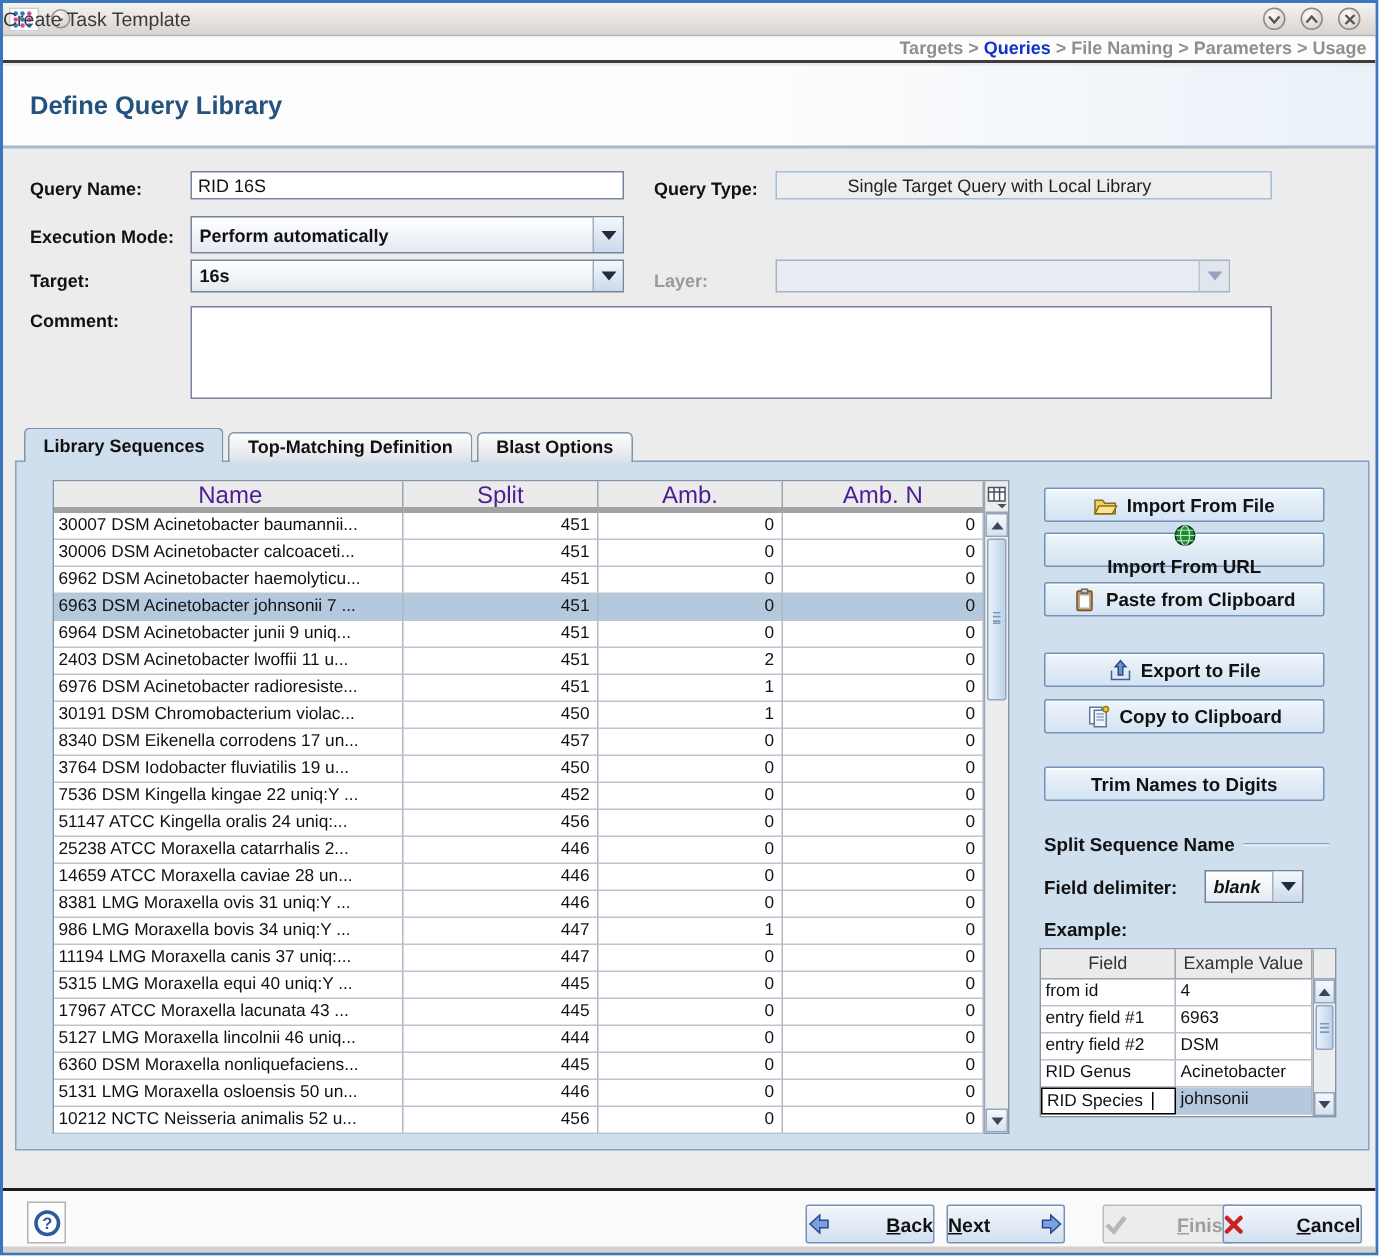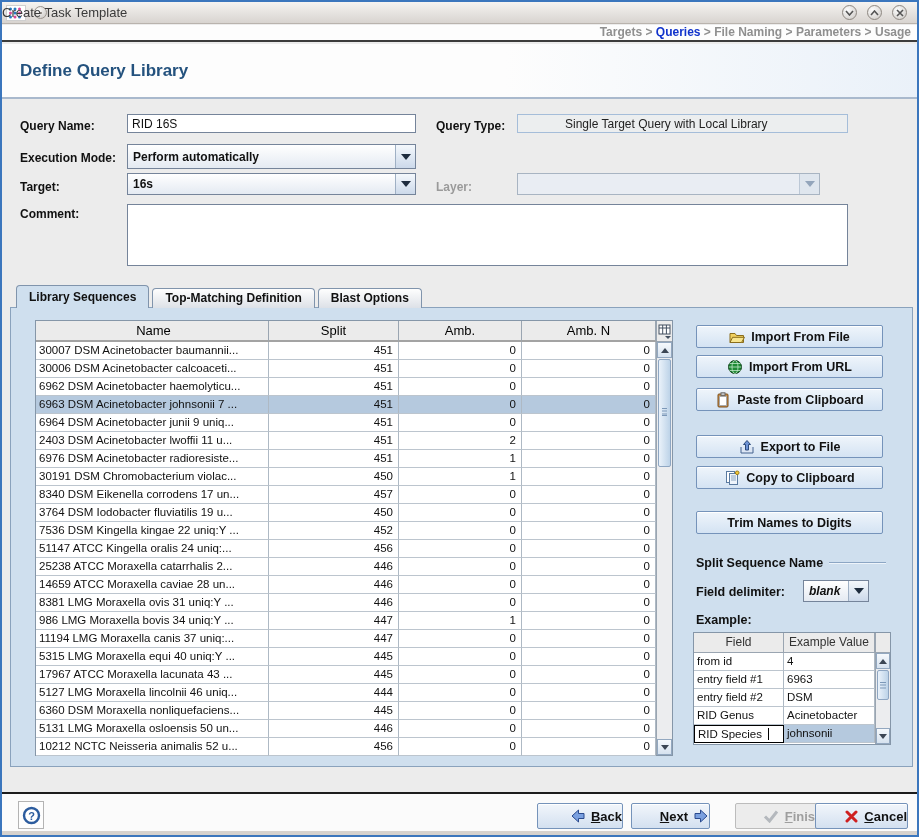--- a/index.html
+++ b/index.html
@@ -69,22 +69,22 @@
   .tab.active { background:#cfdfee; height:23px; padding-top:4px; }
 
   .tab-panel { position:absolute; left:8px; top:305px; width:903px; height:460px;
                background:#cfdfee; border:1px solid #8aa2bc; }
 
   
   .seq-table { position:absolute; left:24px; top:12px; width:638px; height:436px;
                border:1px solid #8596a8; background:#fff; display:flex; }
   .seq-main { width:620px; }
   .seq-header { display:flex; height:21px; background:#ebebeb; }
-  .seq-header .hcell { border-right:1px solid #9aa5b1; border-bottom:2px solid #a3a3a3;
-               font-size:13px; color:#000000; text-align:center; line-height:20px; overflow:hidden; }
+  .seq-header .hcell { border-right:1px solid #9aa5b1; border-bottom:4px solid #a3a3a3;
+               font-size:16px; color:#4c1d95; text-align:center; line-height:20px; overflow:hidden; }
   .seq-row { display:flex; height:18px; background:#fff; }
   .seq-row.selected { background:#b5c9de; }
   .seq-row .cell { border-right:1px solid #aeb9c4; border-bottom:1px solid #bcc5ce; font-size:11.5px;
                color:#111; line-height:17px; overflow:hidden; white-space:nowrap; }
   .col-name { width:233px; padding-left:3px; }
   .col-num  { text-align:right; padding-right:5px; }
   .col-length { width:130px; } .col-amb { width:123px; } .col-ambn { width:134px; }
 
   .seq-side { width:18px; display:flex; flex-direction:column; border-left:1px solid #9aa5b1; }
   .corner-btn { height:21px; background:#ebebeb; border-bottom:1px solid #9aa5b1;
@@ -141,21 +141,21 @@
               border-top:1px solid #7c98b8; }
 
   
   .footer-line { position:absolute; left:0; top:790px; width:100%; height:2px; background:#1d1d1d; }
   .footer { position:absolute; left:0; top:792px; width:100%; height:37px; background:#fbfbfb; }
   .bottom-strip { position:absolute; left:0; top:829px; width:100%; height:4px; background:#d6d2ce; }
   .help-btn { position:absolute; left:16px; top:7px; width:26px; height:28px; background:#fdfdfd;
               border:1px solid #b3b3b3; display:flex; align-items:center; justify-content:center; }
   .nav-btn { position:absolute; top:9px; height:26px; background:linear-gradient(#f2f6fb,#d3e0f0);
              border:1px solid #7593ba; border-radius:2px; box-shadow:inset 0 1px 0 #fff;
-             display:flex; align-items:center; justify-content:flex-end; gap:6px;
+             display:flex; align-items:center; justify-content:space-between; gap:6px;
              font-size:13px; font-weight:bold; color:#111; }
   .nav-btn.disabled { background:#ececec; border-color:#bcbcbc; color:#9e9e9e; box-shadow:none; }
   .mn { display:inline-block; }
   .mn::first-letter { text-decoration:underline; }
   .btn-back { left:535px; width:86px; } .btn-next { left:629px; width:79px; }
   .btn-finish { left:716px; width:89px;margin-left:17px; } .btn-cancel { left:813px; width:93px; }
 </style>
 </head>
 <body>
 
@@ -417,21 +417,21 @@
 
     <div class="action-btn" style="top:17px;">
       <span class="ico">
         <svg width="16" height="16" viewBox="0 0 16 16">
           <path d="M1 4.5 h5 l1.5 2 H14.5 v7 H1 z" fill="#f0d060" stroke="#8a6d1c"></path>
           <path d="M1 13.5 l2.6-5.2 H15.5 l-3 5.2 z" fill="#f8e58e" stroke="#8a6d1c"></path>
         </svg>
       </span>
       <span>Import From File</span>
     </div>
-    <div class="action-btn" style="top:47px;">
+    <div class="action-btn" style="top:47px;flex-direction:column;">
       <span class="ico">
         <svg width="16" height="16" viewBox="0 0 16 16">
           <circle cx="8" cy="8" r="6.5" fill="#1f8a35" stroke="#0a3a14"></circle>
           <ellipse cx="8" cy="8" rx="3" ry="6.5" fill="none" stroke="#bfe8c8" stroke-width="0.8"></ellipse>
           <line x1="1.5" y1="8" x2="14.5" y2="8" stroke="#bfe8c8" stroke-width="0.8"></line>
           <line x1="2.5" y1="4.5" x2="13.5" y2="4.5" stroke="#bfe8c8" stroke-width="0.8"></line>
           <line x1="2.5" y1="11.5" x2="13.5" y2="11.5" stroke="#bfe8c8" stroke-width="0.8"></line>
         </svg>
       </span>
       <span>Import From URL</span>

